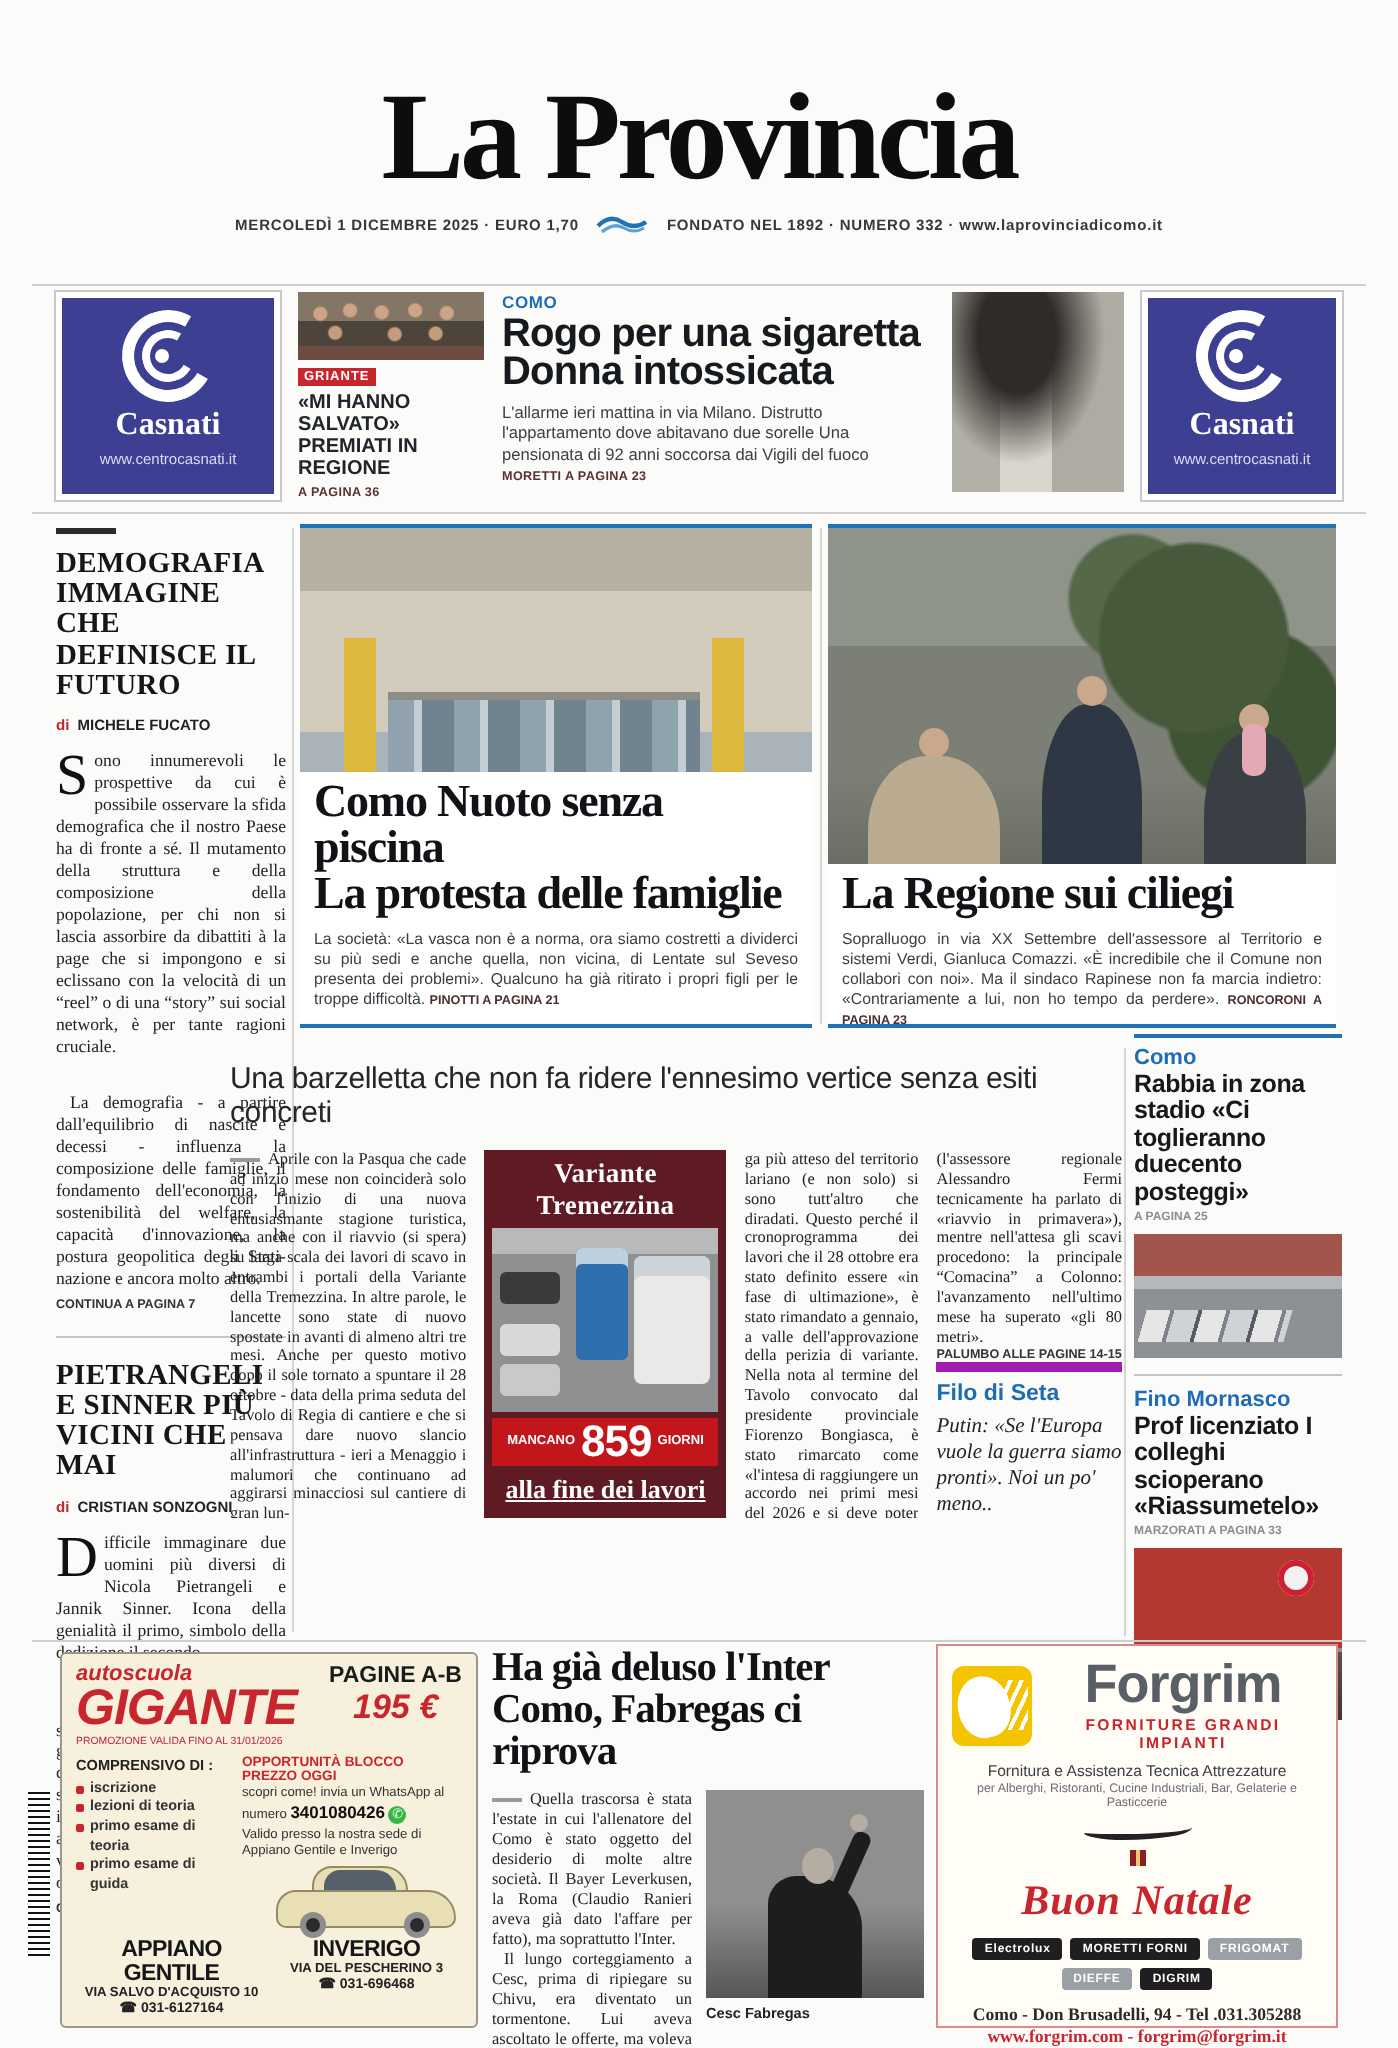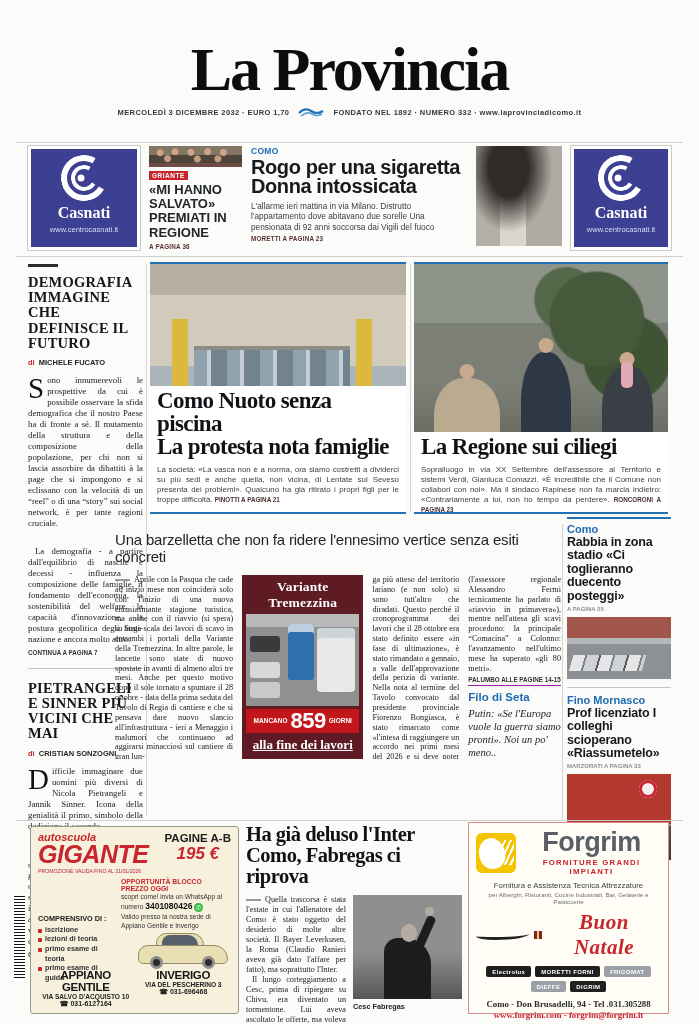--- a/index.html
+++ b/index.html
@@ -42,21 +42,21 @@
      radial-gradient(circle at 28% 27%, #cda486 0 3px, transparent 4px),
      radial-gradient(circle at 45% 30%, #cda486 0 3px, transparent 4px),
      radial-gradient(circle at 63% 27%, #cda486 0 3px, transparent 4px),
      radial-gradient(circle at 80% 31%, #cda486 0 3px, transparent 4px),
      radial-gradient(circle at 20% 60%, #c59c7e 0 3px, transparent 4px),
      radial-gradient(circle at 52% 62%, #c59c7e 0 3px, transparent 4px),
      radial-gradient(circle at 74% 61%, #c59c7e 0 3px, transparent 4px),
      linear-gradient(180deg,#847664 0 42%, #4d453b 42% 80%, #6e4c43 80% 100%); }
   .kicker-box { display:inline-block; background:var(--red,#c9252c); color:#fff; font-size:6.5px;
                 font-weight:bold; letter-spacing:.5px; padding:1px 3px; margin-top:4px; align-self:flex-start; }
-  .griante .gtitle { font-size:13px; font-weight:bold; line-height:1.1; color:#20252b; margin-top:3px; }
+  .griante .gtitle { font-size:10px; font-weight:bold; line-height:1.1; color:#20252b; margin-top:3px; }
   .pageref { font-size:6.3px; font-weight:bold; color:#5a3030; letter-spacing:.2px; margin-top:3px; }
 
   .fire { flex:1; display:flex; gap:7px; }
   .fire .ftxt { flex:1; }
   .kicker { color:var(--kicker-blue,#1e6cb3); font-weight:bold; font-size:8.5px; letter-spacing:.3px; }
   .fire h2 { font-size:20px; line-height:.95; letter-spacing:-.4px; color:#16191d; margin-top:2px; }
   .fire .fbody { font-size:8.3px; line-height:1.25; color:#3c4046; margin-top:5px; max-width:205px; }
   .ph-fire { width:86px; height:100px; background:
      radial-gradient(ellipse at 38% 22%, #2f2c28 0 26%, transparent 58%),
      linear-gradient(90deg,#b3b0a8 0 28%, #d9d6ce 28% 58%, #aeaba3 58% 100%); }
@@ -115,21 +115,21 @@
   .maincols { margin-top:10px; display:flex; gap:9px; height:184px; }
   .mcol { font-family:"Liberation Serif", serif; font-size:8.2px; line-height:1.2; text-align:justify;
           color:#222; overflow:hidden; }
   .mcol.c1 { width:121px; }
   .mcol.c2 { width:89px; }
   .c4wrap { width:95px; display:flex; flex-direction:column; }
   .c4wrap .mcol { flex:0 1 auto; }
   .lead-dash { display:inline-block; width:15px; height:2px; background:#9a9a9a; margin-right:4px;
                vertical-align:middle; }
   .main .mby { font-size:6.3px; font-weight:bold; color:#333; margin-top:3px; }
-  .filo { margin-top:auto; border-top:1px solid #a21caf; padding-top:5px; }
+  .filo { margin-top:auto; border-top:5px solid #a21caf; padding-top:5px; }
   .filo .ft { color:var(--kicker-blue,#1e6cb3); font-weight:bold; font-size:11.5px; }
   .filo .fx { font-family:"Liberation Serif", serif; font-style:italic; font-size:10.5px;
               line-height:1.25; margin-top:4px; color:#222; }
 
   
   .trembox { width:124px; background:var(--maroon,#5e1b24); padding:4px 4px 6px; display:flex;
              flex-direction:column; }
   .trembox .tt { color:#fff; font-family:"Liberation Serif", serif; font-weight:bold; font-size:13.5px;
                  text-align:center; letter-spacing:.2px; }
   .ph-traffic { height:92px; margin-top:3px; background:linear-gradient(180deg,#b9b9b9 0 14%, #8e9092 14% 100%); }
@@ -172,21 +172,21 @@
   .adcar { position:absolute; left:30px; top:826px; width:209px; height:188px; background:var(--cream,#f6f0dd);
            border:1px solid #9b978c; border-radius:3px; padding:5px 7px; font-family:"Liberation Sans", sans-serif; }
   .adcar .hd { display:flex; justify-content:space-between; align-items:flex-start; }
   .adcar .scr { color:var(--red,#c9252c); font-style:italic; font-weight:bold; font-size:11px; line-height:1; }
   .adcar .gig { color:var(--red,#c9252c); font-style:italic; font-weight:bold; font-size:25px; line-height:.9;
                 letter-spacing:-.5px; }
   .adcar .pat { font-weight:bold; font-size:11.5px; color:#1c1c1c; text-align:center; }
   .adcar .prc { color:var(--red,#c9252c); font-weight:bold; font-style:italic; font-size:17px; text-align:center; }
   .adcar .promo { font-size:5.2px; color:#b24; margin-top:2px; }
   .adcar .mid { display:flex; gap:5px; margin-top:4px; }
-  .adcar .lcol { width:78px;margin-top:36px; }
+  .adcar .lcol { width:78px; }
   .adcar .lbl { font-weight:bold; font-size:7.3px; color:#222; }
   .adcar ul { list-style:none; margin-top:2px; }
   .adcar li { font-size:7.2px; font-weight:bold; color:#333; line-height:1.35; padding-left:7px; position:relative; }
   .adcar li::before { content:""; position:absolute; left:0; top:4px; width:4px; height:4px;
                       background:var(--red,#c9252c); border-radius:1px; }
   .adcar .rcol { flex:1; }
   .adcar .ot { color:var(--red,#c9252c); font-weight:bold; font-size:6.8px; }
   .adcar .ob { font-size:6.6px; color:#333; line-height:1.3; margin-top:1px; }
   .adcar .wnum { font-weight:bold; font-size:8.5px; color:#111; }
   .wa { display:inline-block; width:9px; height:9px; border-radius:50%; background:#35b843; color:#fff;
@@ -231,21 +231,21 @@
   .forg .top { display:flex; align-items:center; gap:6px; justify-content:center; }
   .fglogo { width:40px; height:40px; background:#f5c400; border-radius:6px; position:relative; overflow:hidden; flex:0 0 auto; }
   .fglogo::before { content:""; position:absolute; left:3px; top:5px; width:26px; height:31px; background:#fff;
                     border-radius:50% 50% 46% 46%; transform:rotate(-14deg); }
   .fglogo::after { content:""; position:absolute; right:2px; top:7px; width:13px; height:25px;
                    background:repeating-linear-gradient(115deg, transparent 0 3px, #fff 3px 5px); }
   .forg .fbrand { font-weight:bold; font-size:27px; color:#5a5f66; letter-spacing:-.5px; line-height:1; }
   .forg .ftag { color:var(--red,#c9252c); font-weight:bold; font-size:7.8px; letter-spacing:1.2px; margin-top:2px; }
   .forg .d1 { font-size:7.8px; color:#3c4046; margin-top:5px; }
   .forg .d2 { font-size:6.2px; color:#6a6e74; margin-top:1px; }
-  .forg .natrow { display:flex; align-items:center; justify-content:center; gap:5px; margin-top:5px; }
+  .forg .natrow { display:flex; align-items:center; justify-content:center; gap:5px; margin-top:5px;flex-direction:column; }
   .forg .swoosh { width:54px; height:10px; border-bottom:3px solid #222; border-radius:0 0 70% 40%; position:relative; }
   .forg .gift { width:8px; height:8px; background:#8a1f1f; position:relative; }
   .forg .gift::before { content:""; position:absolute; left:3px; top:0; bottom:0; width:2px; background:#e9c878; }
   .forg .natale { font-family:"Liberation Serif", serif; font-style:italic; font-weight:bold; font-size:21px;
                   color:var(--red,#c9252c); letter-spacing:.5px; }
   .forg .brandrow { display:flex; flex-wrap:wrap; gap:4px; justify-content:center; margin-top:6px; }
   .pill { background:#1f1f1f; color:#fff; font-size:6px; font-weight:bold; letter-spacing:.4px;
           padding:2.5px 6px; border-radius:2px; }
   .pill.light { background:#9aa0a6; }
   .forg .addr { font-weight:bold; font-size:8.8px; color:#2a2a2a; margin-top:7px; font-family:"Liberation Serif", serif; }
@@ -254,21 +254,21 @@
   .wavesvg { display:inline-block; }
 </style>
 </head>
 <body>
 
 <div class="page">
 
   <div class="masthead">
     <div class="title serif">La Provincia</div>
     <div class="dateline">
-      <span>MERCOLEDÌ 3 DICEMBRE 2032 · EURO 1,70</span>
+      <span>MERCOLEDÌ 1 DICEMBRE 2025 · EURO 1,70</span>
       <svg class="wavesvg" width="26" height="10" viewBox="0 0 26 10">
         <path d="M1 6 Q 7 0 13 4 T 25 4" stroke="#2171b5" stroke-width="2.2" fill="none"></path>
         <path d="M3 9 Q 9 4 14 7 T 24 7" stroke="#5aa2d8" stroke-width="1.6" fill="none"></path>
       </svg>
       <span>FONDATO NEL 1892 · NUMERO 332 · www.laprovinciadicomo.it</span>
     </div>
   </div>
 
   <div class="hline" style="top:142px"></div>
 
@@ -348,21 +348,21 @@
     </article>
   </div>
 
   <div class="card card-nuoto">
     <div class="photo ph ph-pool">
       <div class="col1"></div>
         <div class="col2"></div>
         <div class="glass"></div>
       <div class="overlay">
         <div class="h">Como Nuoto senza piscina</div>
-        <div class="h">La protesta nota famiglie</div>
+        <div class="h">La protesta delle famiglie</div>
       </div>
     </div>
     <div class="caption">
       <span>La società: «La vasca non è a norma, ora siamo costretti a dividerci su più sedi e anche quella, non vicina, di Lentate sul Seveso presenta dei problemi». Qualcuno ha già ritirato i propri figli per le troppe difficoltà.</span>
       <span class="cap-by">PINOTTI A PAGINA 21</span>
     </div>
   </div>
 
   <div class="card card-ciliegi">
     <div class="photo ph ph-cherry">

